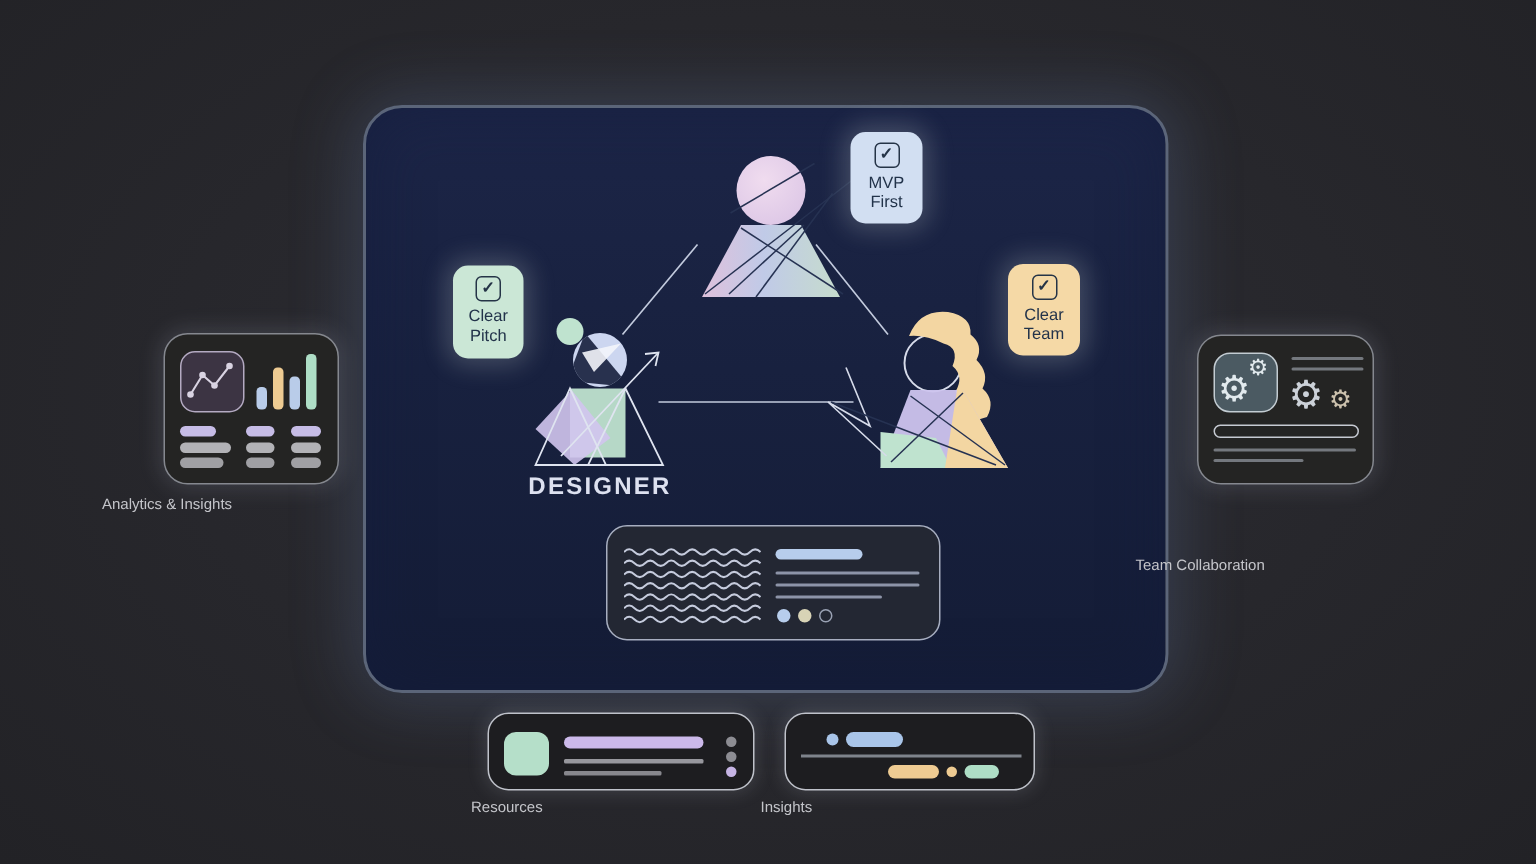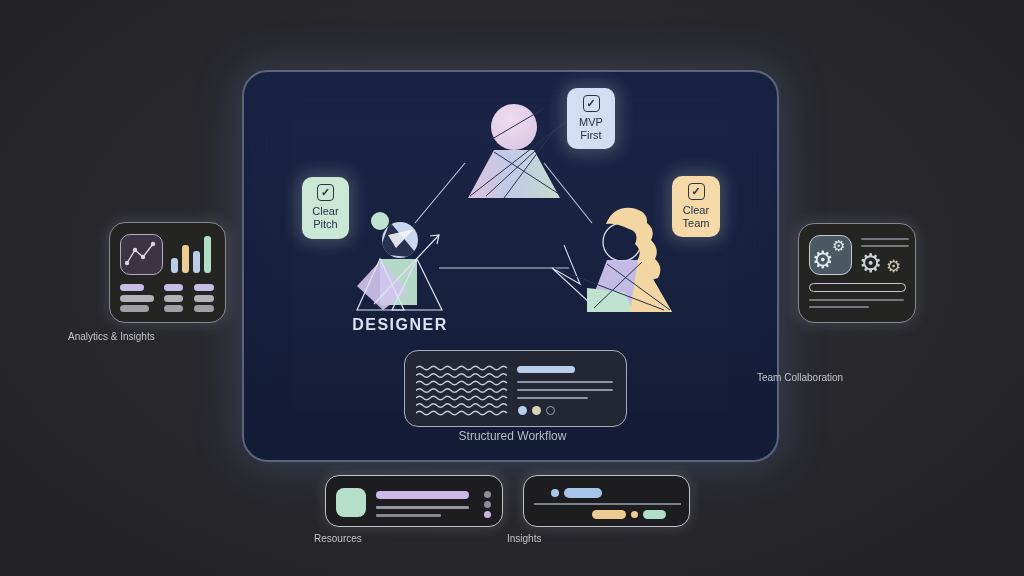--- a/index.html
+++ b/index.html
@@ -198,21 +198,20 @@
       </g>
     </svg>
     <div class="abs wf-title-pill"></div>
     <div class="abs wf-line wf-l1"></div>
     <div class="abs wf-line wf-l2"></div>
     <div class="abs wf-line wf-l3"></div>
     <div class="abs wf-dot wf-d1"></div>
     <div class="abs wf-dot wf-d2"></div>
     <div class="abs wf-dot wf-d3"></div>
   </div>
-  <div class="abs wf-caption">Structured Workflow</div>
 </div>
 
 <div class="abs badge badge-clear">
   <span class="cb">✓</span>
   <div>Clear</div>
   <div>Pitch</div>
 </div>
 <div class="abs badge badge-mvp">
   <span class="cb">✓</span>
   <div>MVP</div>

